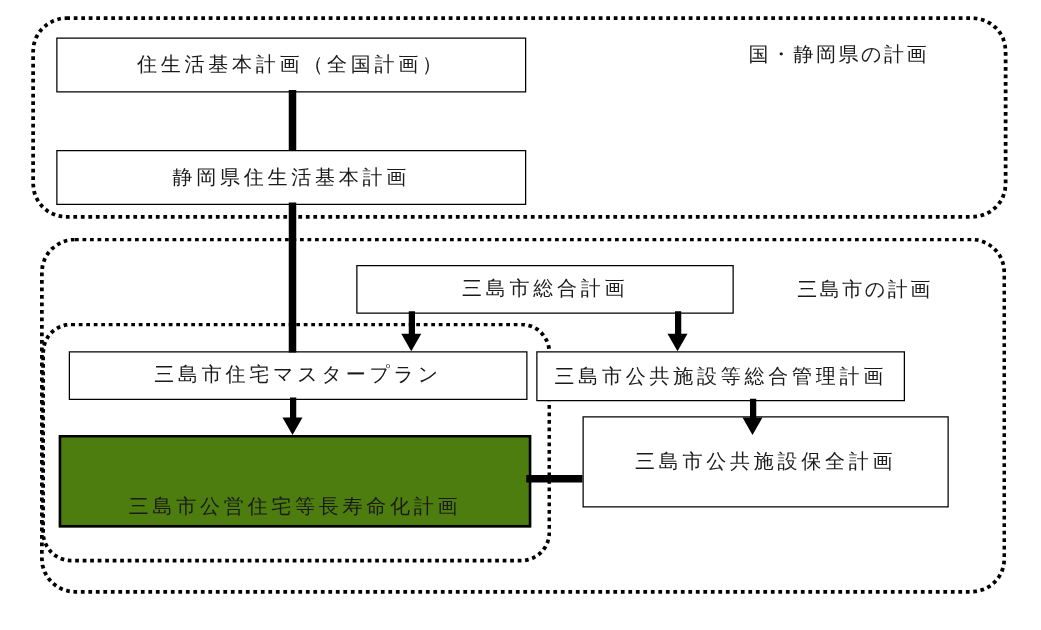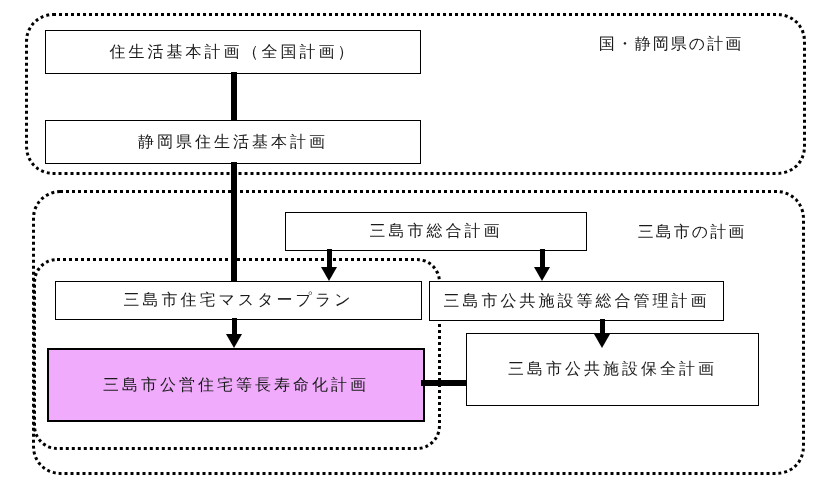--- a/index.html
+++ b/index.html
@@ -41,22 +41,23 @@
     justify-content: center;
     text-align: center;
     font-size: 16px;
     letter-spacing: 3px;
     color: #1a1a1a;
     z-index: 3;
     line-height: 1.9;
     flex-direction: column;
   }
   .box.highlight {
-    background: #f0abfc;
+    background: #4d7c0f;
     border-width: 2px;
+    justify-content: flex-end;
   }
   .vline, .hline {
     position: absolute;
     background: #000000;
     z-index: 5;
   }
   .arrow {
     position: absolute;
     z-index: 5;
   }

